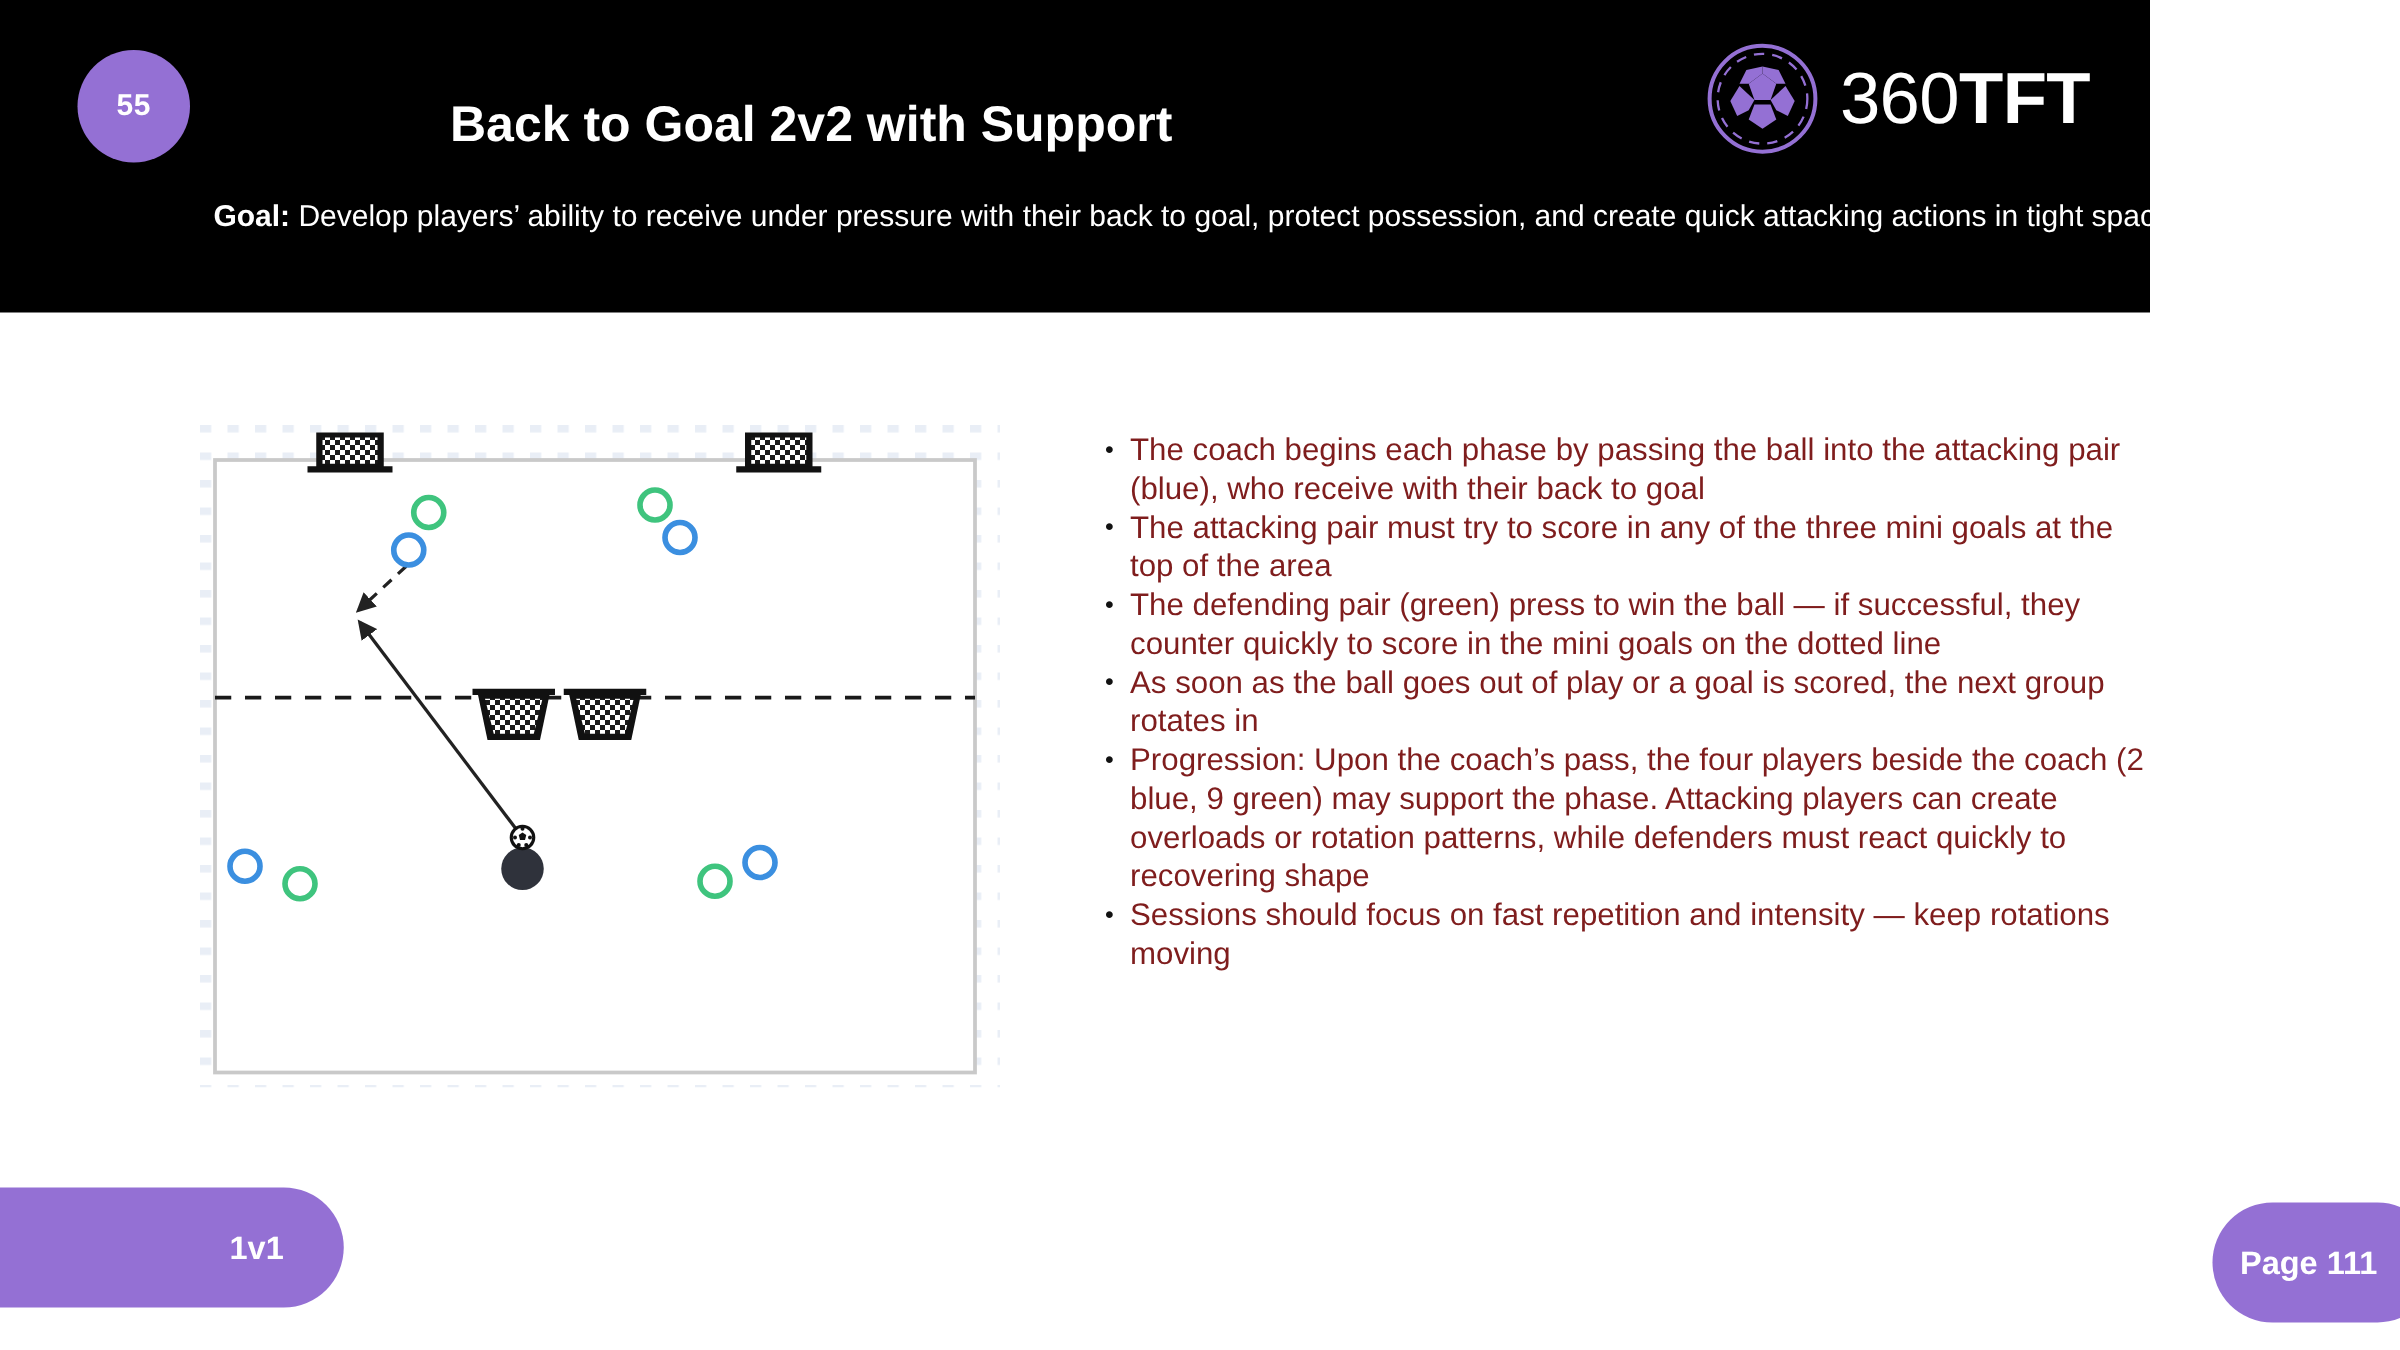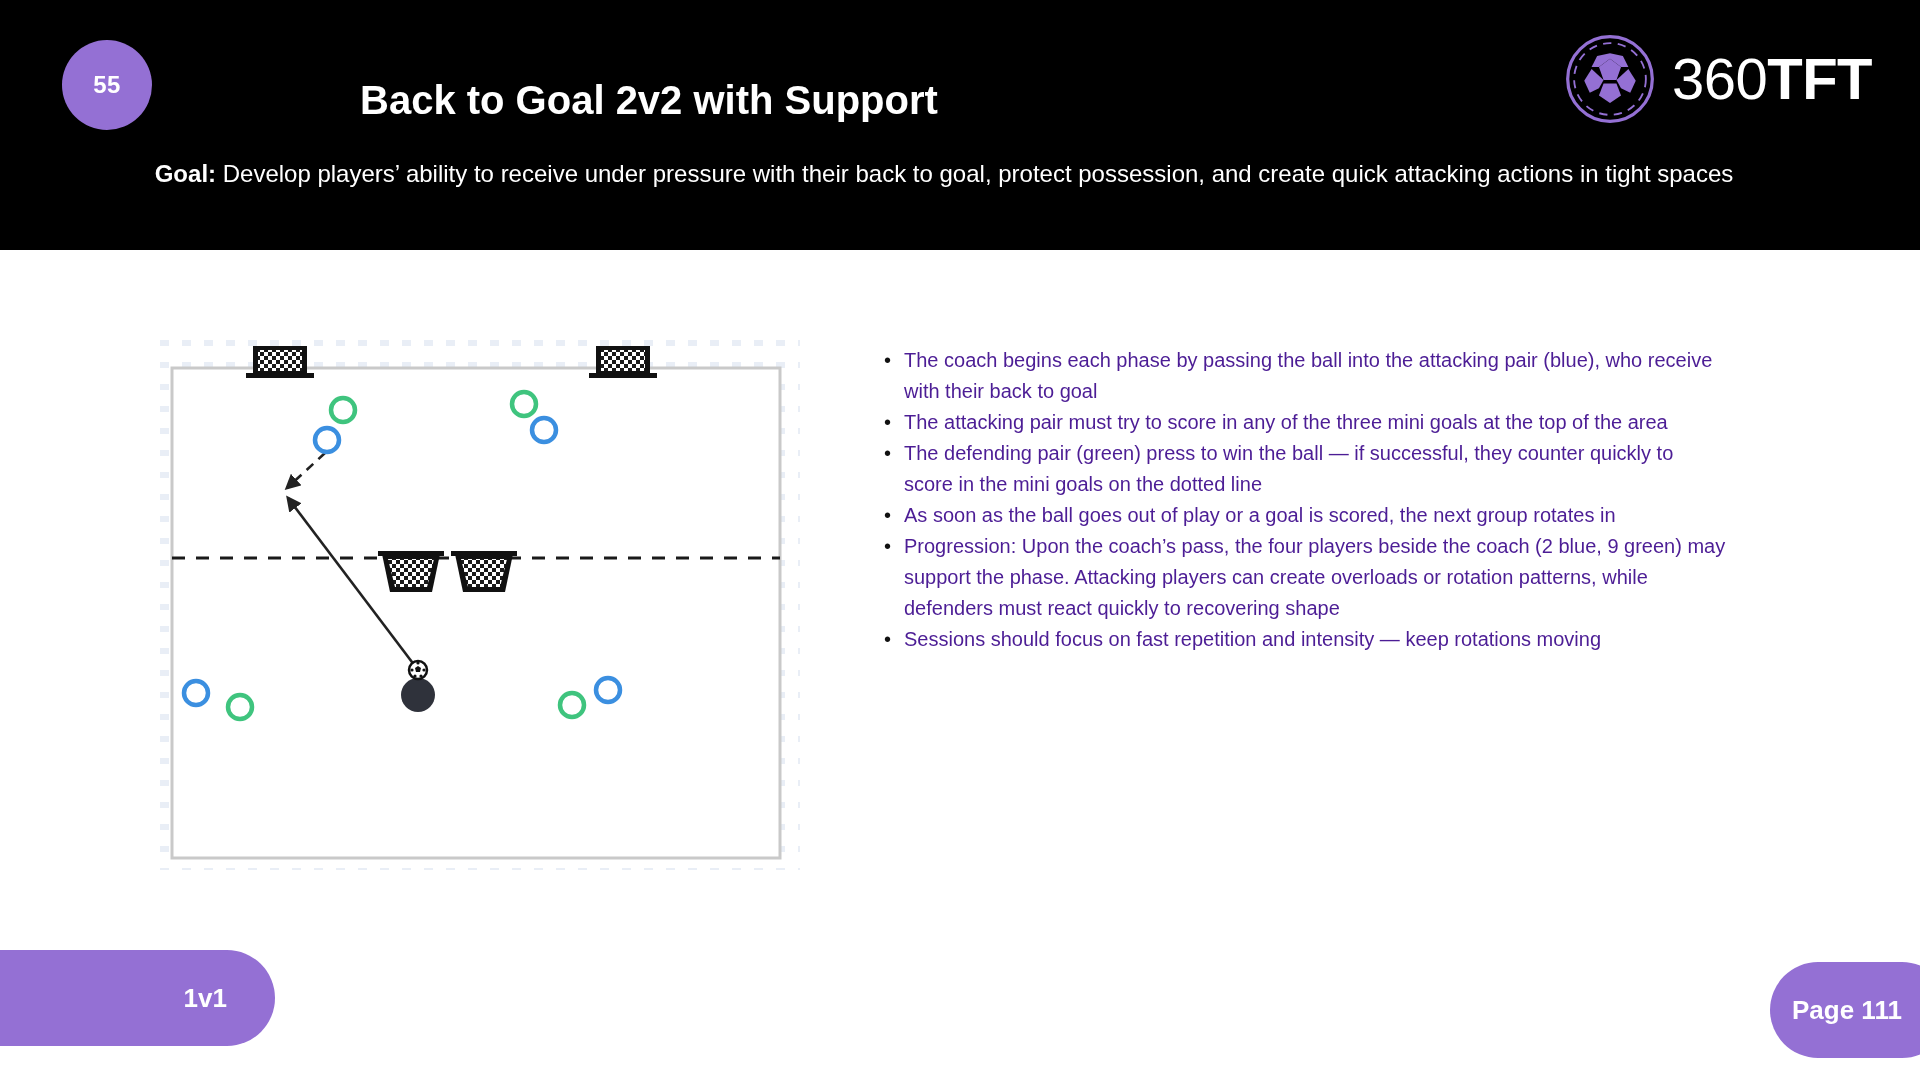--- a/index.html
+++ b/index.html
@@ -6,40 +6,40 @@
   html, body { width:1920px; height:1080px; }
   body {
     font-family:"Liberation Sans", sans-serif;
     background:#ffffff;
     position:relative;
     overflow:hidden;
   }
 
   
   #header {
-    position:absolute; left:0; top:0; width:1920px; height:250px;
+    position:absolute; left:0; top:0; width:1720px; height:250px;
     background:#000000;
   }
   #badge {
     position:absolute; left:62px; top:40px;
     width:90px; height:90px; border-radius:50%;
     background:#9470d4;
     display:flex; align-items:center; justify-content:center;
     color:#ffffff; font-size:24px; font-weight:bold;
     letter-spacing:0.5px;
   }
   #title {
     position:absolute; left:360px; top:78px; width:1200px;
     text-align:left;
     color:#ffffff; font-size:40px; font-weight:bold;
     text-underline-offset:7px;
     text-decoration-thickness:2.5px;
   }
   #subtitle {
-    position:absolute; left:94px; top:155px; width:1700px;
+    position:absolute; left:110px; top:155px; width:1700px;
     text-align:center;
     color:#ffffff; font-size:24px; line-height:37px;
     font-weight:normal;
   }
   #subtitle b { font-weight:bold; }
 
   
   #logo {
     position:absolute; right:48px; top:33px;
     display:flex; align-items:center; gap:16px;
@@ -60,22 +60,22 @@
   #pitch-svg { display:block; width:640px; height:530px; }
 
   
   #bullets {
     position:absolute; left:876px; top:345px; width:850px;
   }
   #bullets ul { list-style:none; }
   #bullets li {
     position:relative;
     padding-left:28px;
-    color:#4c1d95;
-    font-size:20px;
+    color:#7f1d1d;
+    font-size:25px;
     line-height:31px;
     margin-bottom:0px;
   }
   #bullets li::before {
     content:"\2022";
     position:absolute; left:8px; top:0;
     font-size:20px; color:#111111;
   }
 
   

